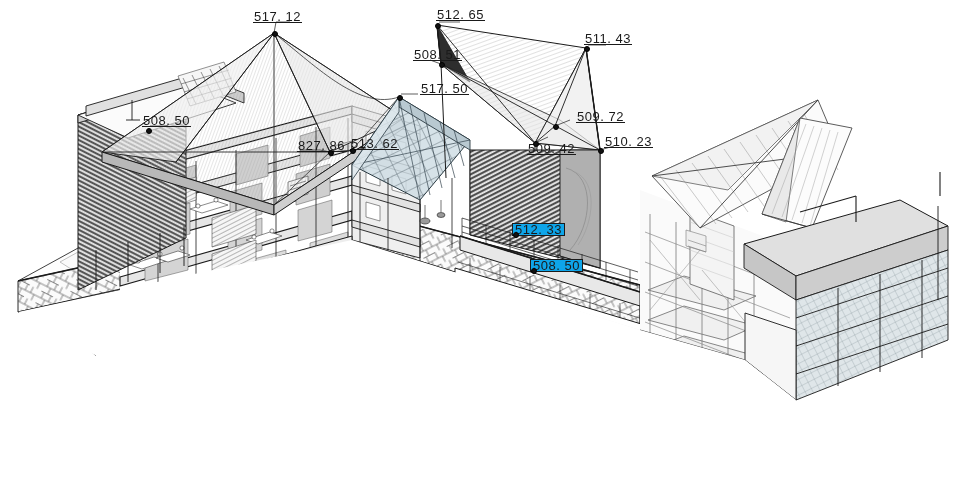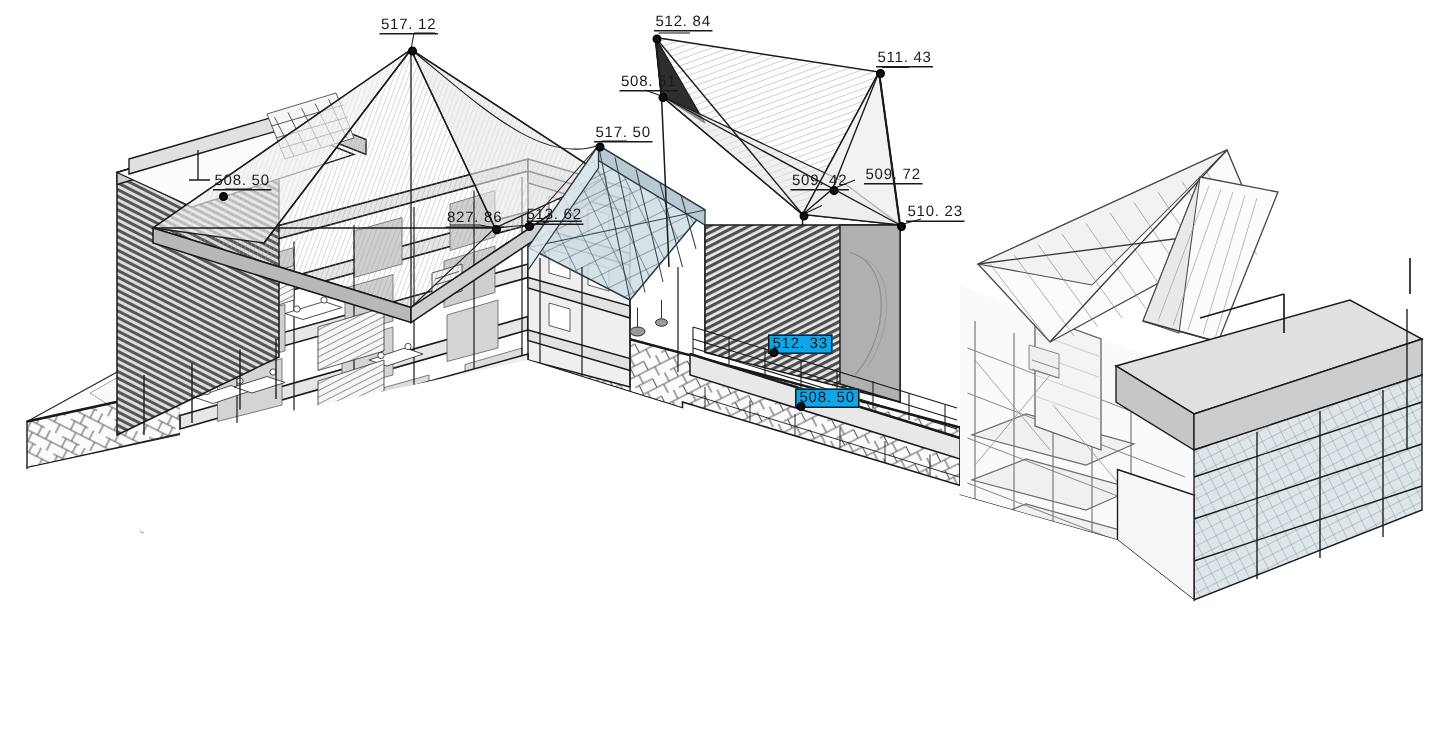--- a/index.html
+++ b/index.html
@@ -1,21 +1,21 @@
 <!DOCTYPE html>
 <html><head>
 <meta charset="utf-8">
 <style>
   html,body{margin:0;padding:0;background:#ffffff;}
   body{width:960px;height:490px;overflow:hidden;
        font-family:"Liberation Sans", sans-serif;}
   #stage{position:relative;width:960px;height:490px;background:#fff;}
   svg#dwg{position:absolute;left:0;top:0;width:960px;height:490px;display:block;}
   .lbl{position:absolute;font-family:"Liberation Sans", sans-serif;
-       font-size:10px;letter-spacing:.5px;color:#1a1a1a;white-space:nowrap;
+       font-size:13px;letter-spacing:.5px;color:#1a1a1a;white-space:nowrap;
        border-bottom:0.8px solid #1a1a1a;padding:0 1px 1px 1px;line-height:9px;}
   .lbl.boxed{background:#0ea5e9;border:0.8px solid #1a1a1a;padding:1px 2px;}
   .dot{position:absolute;width:4px;height:4px;border-radius:50%;
        background:#111;border:0.8px solid #000;}
 </style>
 </head>
 <body>
 
 <div id="stage">
 
@@ -485,42 +485,42 @@
 </svg>
 
 <div>
 
   <div class="lbl" style="left:253px;top:12px;">517. 12</div>
   <div class="dot" style="left:272px;top:31px;"></div>
 
   <div class="lbl" style="left:142px;top:116px;">508. 50</div>
   <div class="dot" style="left:146px;top:128px;"></div>
 
-  <div class="lbl" style="left:396px;top:84px;">517. 50</div>
+  <div class="lbl" style="left:420px;top:84px;">517. 50</div>
   <div class="dot" style="left:397px;top:95px;"></div>
 
   <div class="lbl" style="left:297px;top:141px;">827. 86</div>
   <div class="dot" style="left:328px;top:150px;"></div>
 
   <div class="lbl" style="left:350px;top:139px;text-decoration:underline;">513. 62</div>
   <div class="dot" style="left:350px;top:148px;"></div>
 
-  <div class="lbl" style="left:436px;top:10px;">512. 84</div>
+  <div class="lbl" style="left:436px;top:10px;">512. 65</div>
   <div class="dot" style="left:435px;top:23px;"></div>
 
   <div class="lbl" style="left:413px;top:50px;">508. 51</div>
   <div class="dot" style="left:439px;top:62px;"></div>
 
   <div class="lbl" style="left:584px;top:34px;text-align:right;">511. 43</div>
   <div class="dot" style="left:584px;top:46px;"></div>
 
   <div class="lbl" style="left:552px;top:112px;margin-left:24px;">509. 72</div>
   <div class="dot" style="left:553px;top:124px;"></div>
 
-  <div class="lbl" style="left:527px;top:116px;text-align:right;">509. 42</div>
+  <div class="lbl" style="left:527px;top:144px;text-align:right;">509. 42</div>
   <div class="dot" style="left:533px;top:141px;"></div>
 
   <div class="lbl" style="left:604px;top:137px;">510. 23</div>
   <div class="dot" style="left:598px;top:148px;"></div>
 
   <div class="lbl boxed" style="left:512px;top:223px;">512. 33</div>
   <div class="dot" style="left:513px;top:232px;"></div>
 
   <div class="lbl boxed" style="left:530px;top:259px;">508. 50</div>
   <div class="dot" style="left:531px;top:268px;"></div>

